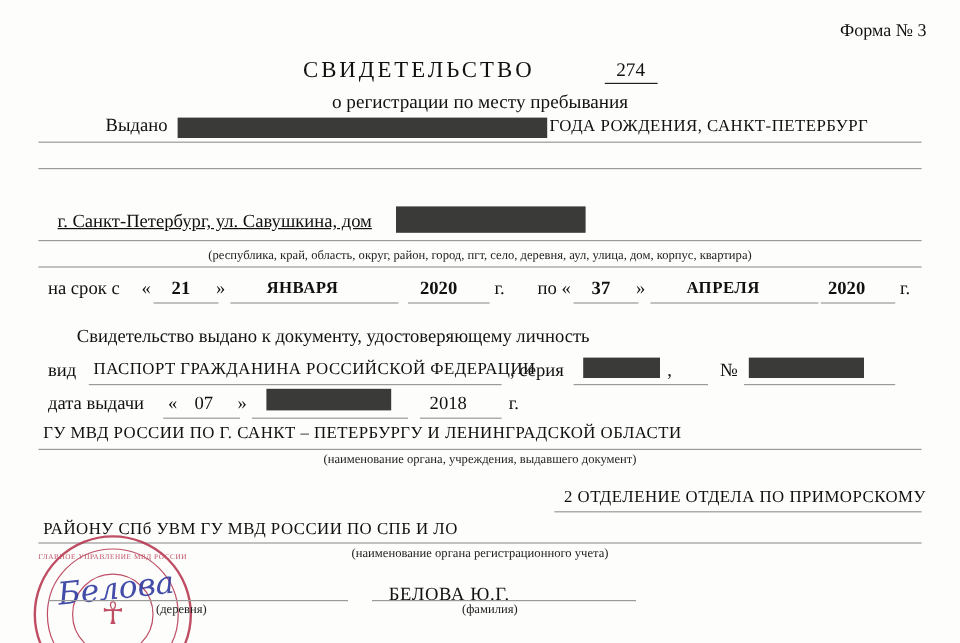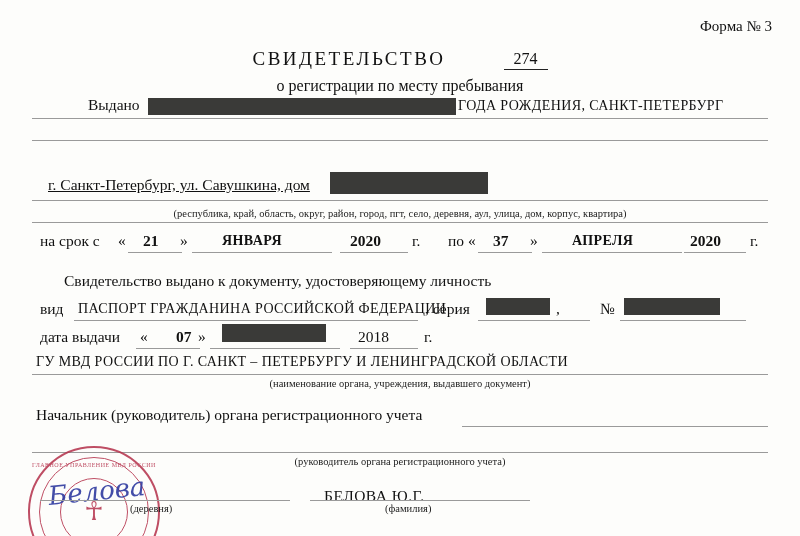--- a/index.html
+++ b/index.html
@@ -194,37 +194,38 @@
   <div class="redact" style="position:absolute; left:486px; top:298px; width:64px; height:17px;"></div>
   <div class="txt" style="left:556px; top:300px;">,</div>
   <div class="txt" style="left:600px; top:300px;">№</div>
   <div class="redact" style="position:absolute; left:624px; top:298px; width:96px; height:17px;"></div>
   <div class="line" style="left:74px; top:320px; width:344px;"></div>
   <div class="line" style="left:478px; top:320px; width:112px;"></div>
   <div class="line" style="left:620px; top:320px; width:126px;"></div>
 
   <div class="txt" style="left:40px; top:328px;">дата выдачи</div>
   <div class="txt" style="left:140px; top:328px;">«</div>
-  <div class="txt" style="left:176px; top:328px; font-weight:bold;">07</div>
+  <div class="txt" style="left:162px; top:328px; font-weight:normal;">07</div>
   <div class="txt" style="left:198px; top:328px;">»</div>
   <div class="redact" style="position:absolute; left:222px; top:324px; width:104px; height:18px;"></div>
   <div class="txt" style="left:358px; top:328px; font-weight:normal;">2018</div>
   <div class="txt" style="left:424px; top:328px;">г.</div>
   <div class="line" style="left:136px; top:348px; width:64px;"></div>
   <div class="line" style="left:210px; top:348px; width:130px;"></div>
   <div class="line" style="left:350px; top:348px; width:68px;"></div>
 
   <div class="txt small-caps" style="left:36px; top:354px;">ГУ  МВД  РОССИИ  ПО  Г. САНКТ – ПЕТЕРБУРГУ  И  ЛЕНИНГРАДСКОЙ ОБЛАСТИ</div>
   <div class="line" style="left:32px; top:374px; width:736px;"></div>
   <div class="caption" style="top:378px;">(наименование органа, учреждения, выдавшего документ)</div>
 
-  <div class="txt" style="left:36px; top:406px;">Начальник (руководитель) органа регистрационного учета</div>
+  <div class="txt small-caps" style="left:470px; top:407px;">2 ОТДЕЛЕНИЕ ОТДЕЛА  ПО ПРИМОРСКОМУ</div>
   <div class="line" style="left:462px; top:426px; width:306px;"></div>
+  <div class="txt small-caps" style="left:36px; top:434px;">РАЙОНУ СПб УВМ  ГУ  МВД  РОССИИ  ПО СПБ  И  ЛО</div>
   <div class="line" style="left:32px; top:452px; width:736px;"></div>
-  <div class="caption" style="top:456px;">(руководитель органа регистрационного учета)</div>
+  <div class="caption" style="top:456px;">(наименование органа регистрационного учета)</div>
 
   <div class="stamp">
     <div class="stamp-text-top">ГЛАВНОЕ УПРАВЛЕНИЕ МВД РОССИИ</div>
     <div class="stamp-eagle">☥</div>
 
   </div>
 
   <div class="signature">Белова</div>
   <div class="line" style="left:40px; top:500px; width:250px;"></div>
   <div class="sig-caption" style="left:130px; top:503px;">(деревня)</div>

